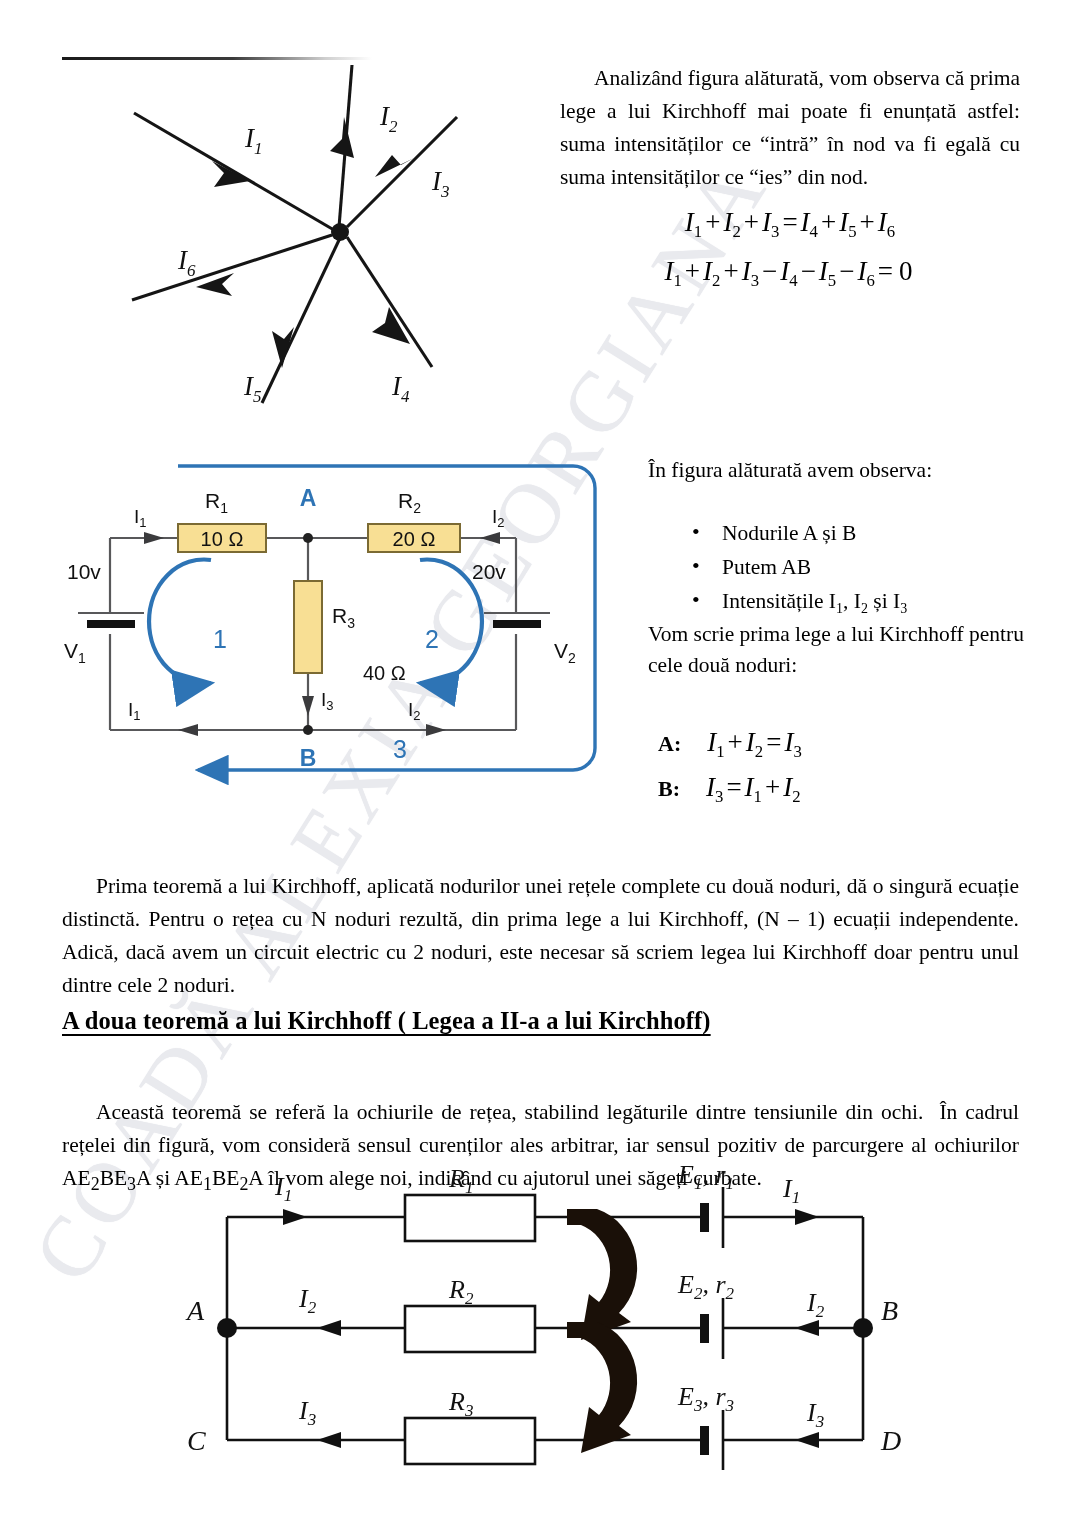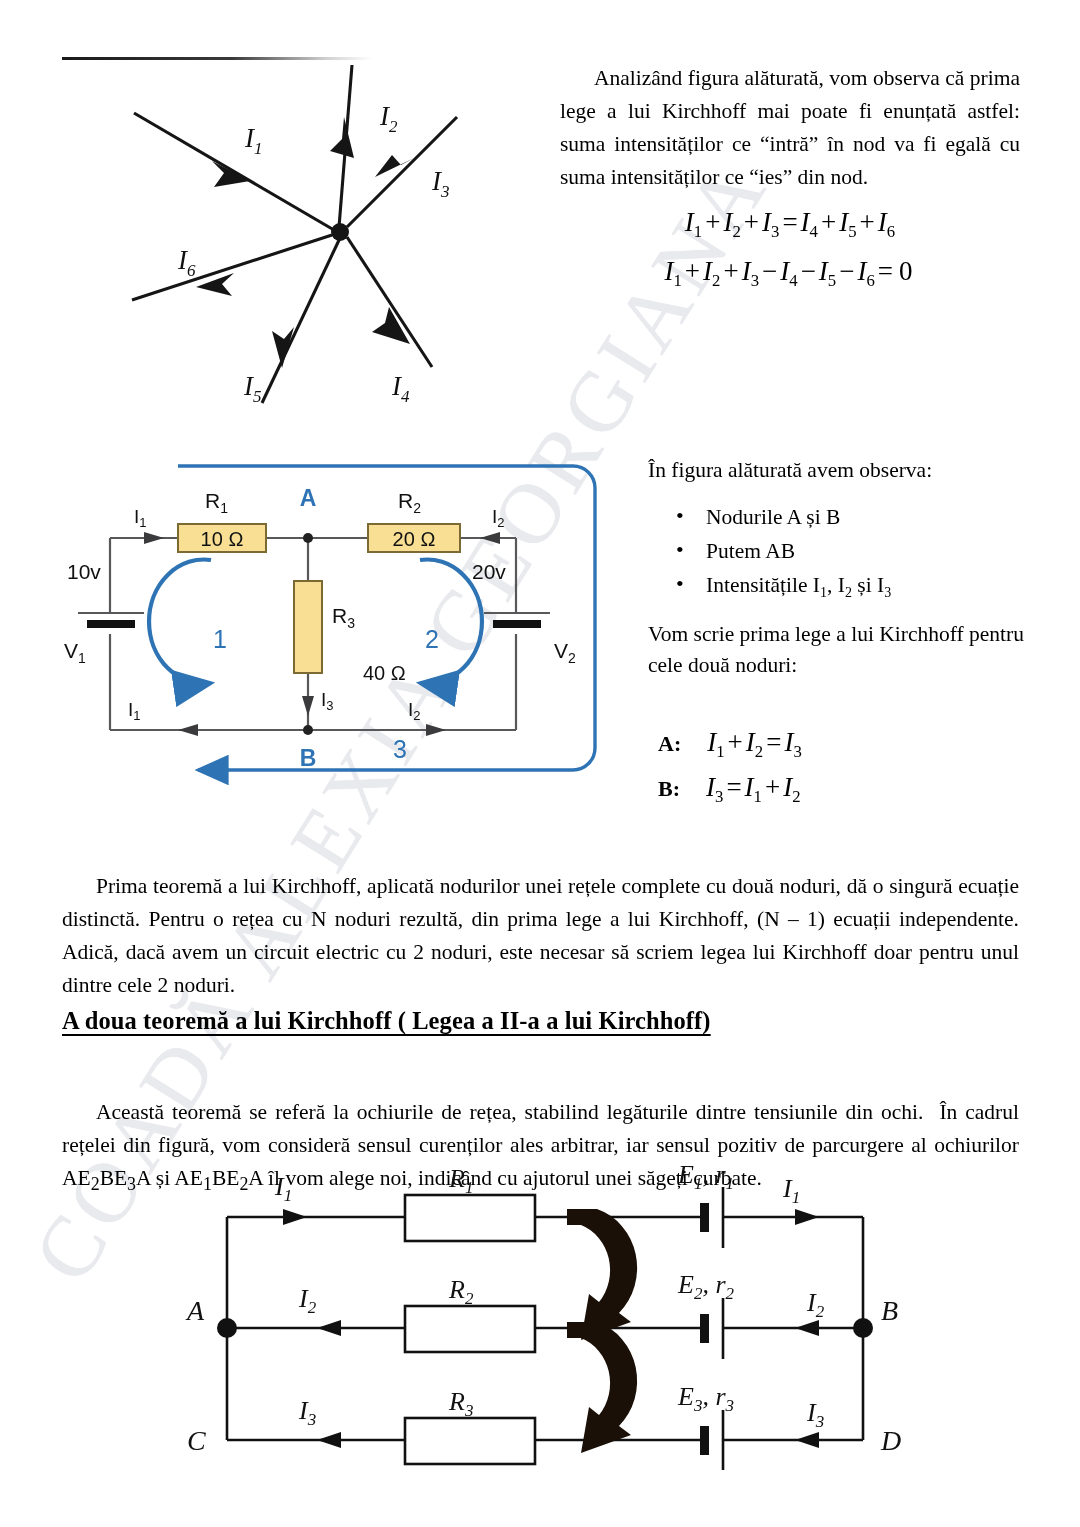--- a/index.html
+++ b/index.html
@@ -44,21 +44,21 @@
   .eq sub{font-style:normal;font-size:.62em;}
   .op{font-style:normal;padding:0 3px;}
 
   
   #right-col{position:absolute;left:560px;top:62px;width:460px;z-index:2;}
   #right-col .para{text-align:justify;}
   #eq1{margin:13px 0 6px 0;}
   #eq2{margin:14px 0 0 0;}
 
   #obs-intro{position:absolute;left:648px;top:455px;width:380px;font-size:21.5px;line-height:31px;z-index:2;}
-  #bullets{position:absolute;left:668px;top:500px;width:360px;z-index:2;margin:0;padding:0;list-style:none;}
+  #bullets{position:absolute;left:668px;top:500px;width:360px;z-index:2;margin:16px;padding:0;list-style:none;}
   #bullets li{font-size:21.5px;line-height:34px;position:relative;padding-left:38px;}
   #bullets li:before{content:"\2022";position:absolute;left:8px;top:-1px;font-size:22px;}
   #bullets sub{font-size:.65em;}
 
   #vom-scrie{position:absolute;left:648px;top:619px;width:380px;font-size:21.5px;line-height:31px;z-index:2;}
   .node-eq{position:absolute;z-index:2;display:flex;align-items:baseline;gap:26px;}
   .node-eq .tag{font-weight:bold;font-size:22px;font-family:"Liberation Serif",serif;}
   #node-eq-a{left:658px;top:727px;}
   #node-eq-b{left:658px;top:772px;}
 

